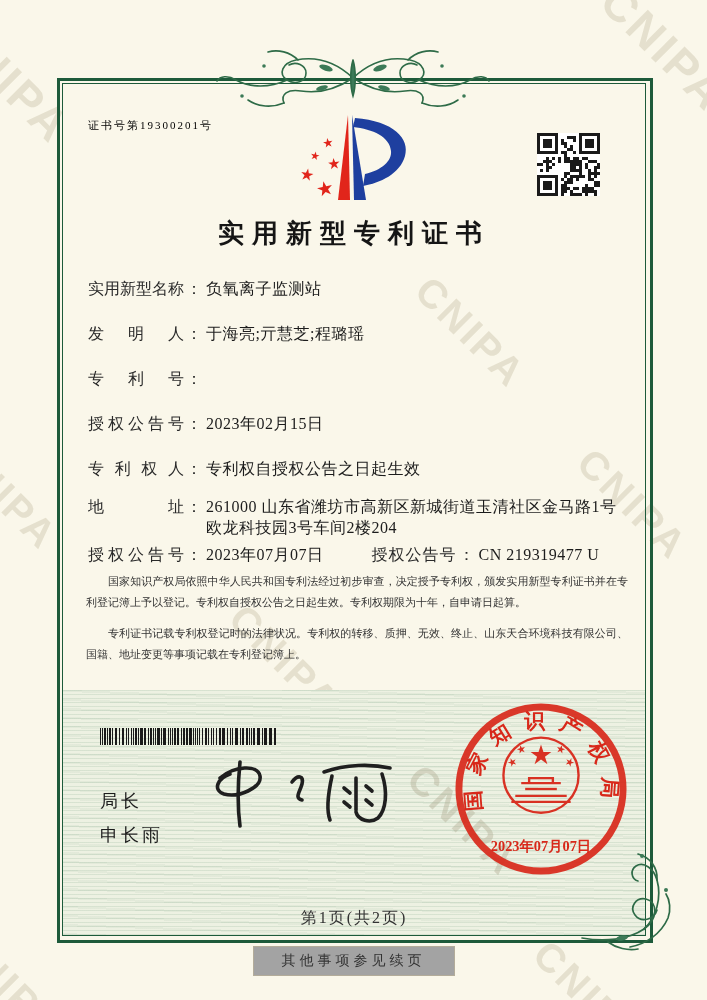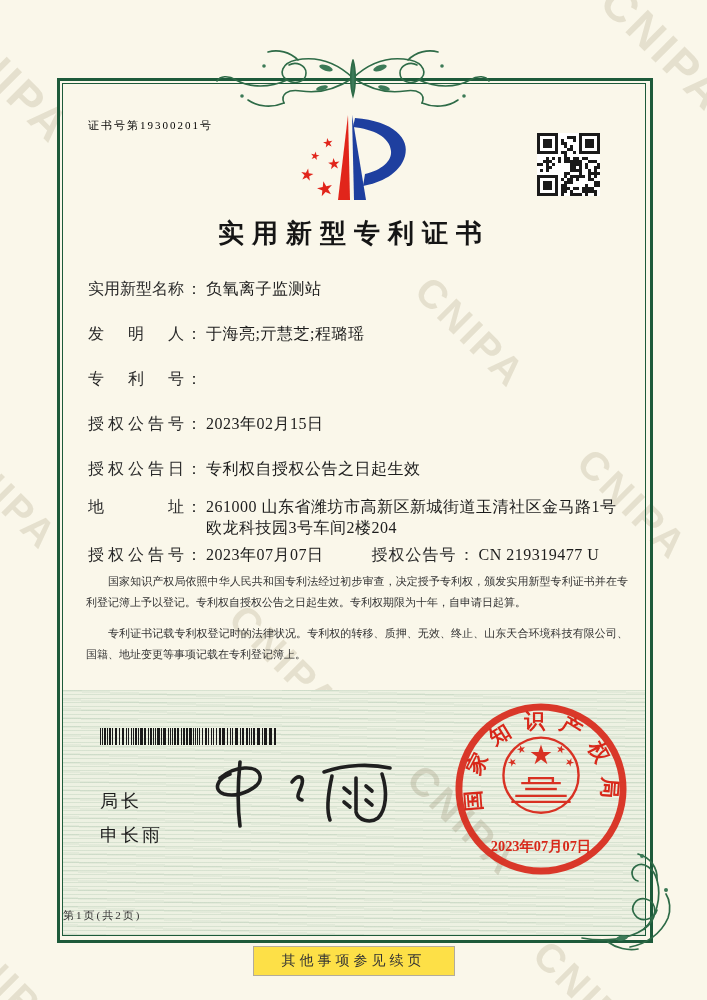--- a/index.html
+++ b/index.html
@@ -80,26 +80,26 @@
   }
   .paras p{margin:0 0 10px 0;text-indent:2em;}
   .barcode{position:absolute;left:37px;top:644px;width:180px;height:17px;}
   .director{
     position:absolute;left:37px;top:700px;
     font-size:18px;letter-spacing:3px;color:#1c1c1c;line-height:34px;
   }
   .signature{position:absolute;left:137px;top:668px;width:210px;height:88px;}
   .seal{position:absolute;left:389px;top:616px;width:178px;height:178px;}
   .page-footer{
-    position:absolute;left:0;top:824px;width:100%;
-    font-size:11px;letter-spacing:2px;color:#333;
+    position:absolute;left:0;top:824px;width:100%;text-align:center;
+    font-size:16px;letter-spacing:2px;color:#333;
   }
   .continuation{
     position:absolute;left:50%;top:946px;transform:translateX(-50%);
-    border:1px solid #b3ac9a;background:#fde047;
+    border:1px solid #b3ac9a;background:#a3a3a3;
     padding:5px 28px;font-size:14px;letter-spacing:4px;color:#333;
     white-space:nowrap;
   }
 </style>
 </head>
 <body>
 
 <span class="wm wm-lg" style="left:-28px;top:6px;">CNIPA</span>
 <span class="wm wm-lg" style="left:628px;top:-26px;">CNIPA</span>
 <span class="wm wm-md" style="left:438px;top:268px;">CNIPA</span>
@@ -277,21 +277,21 @@
       <div class="row">
         <span class="flabel">专利号</span>
           <span class="colon">：</span>
       </div>
       <div class="row">
         <span class="flabel">授权公告号</span>
           <span class="colon">：</span>
           <span class="fvalue">2023年02月15日</span>
       </div>
       <div class="row patentee">
-        <span class="flabel">授权公告日</span>
+        <span class="flabel">专利权人</span>
           <span class="colon">：</span>
           <span class="fvalue">专利权自授权公告之日起生效</span>
       </div>
       <div class="row address">
         <span class="flabel">地址</span>
           <span class="colon">：</span>
           <span class="fvalue">261000 山东省潍坊市高新区新城街道玉清社区金马路1号欧龙科技园3号车间2楼204</span>
       </div>
       <div class="row">
         <span class="flabel">授权公告号</span>

